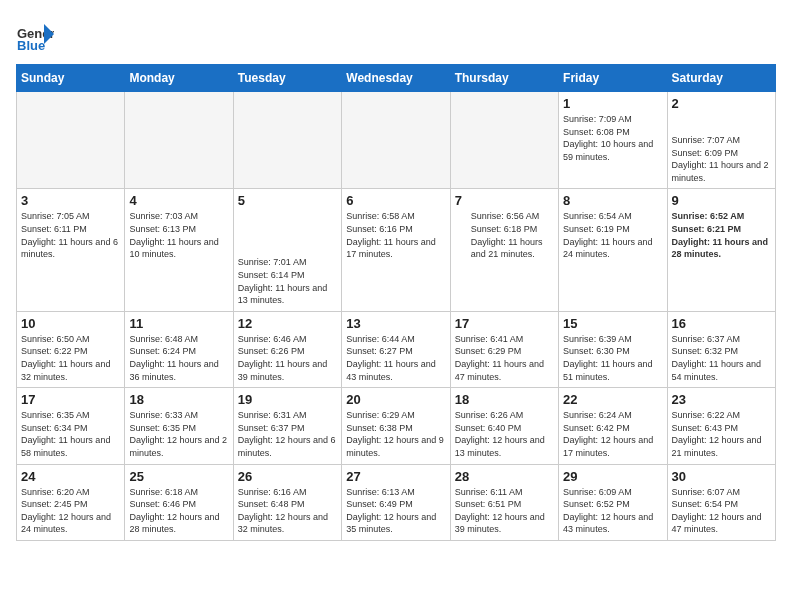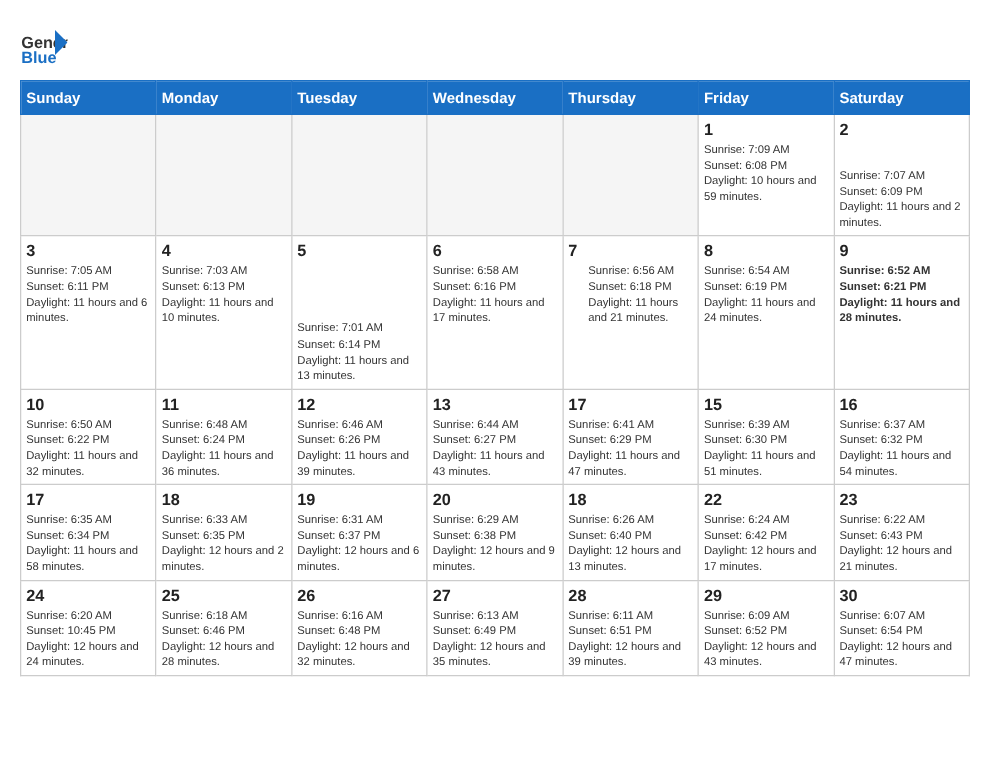--- a/index.html
+++ b/index.html
@@ -257,21 +257,21 @@
           <span class="day-number">23</span>
           <div class="day-info" style="white-space: pre-line;">Sunrise: 6:22 AM
 Sunset: 6:43 PM
 Daylight: 12 hours and 21 minutes.</div>
         </td>
       </tr>
       <tr>
         <td>
           <span class="day-number">24</span>
           <div class="day-info" style="white-space: pre-line;">Sunrise: 6:20 AM
-Sunset: 10:45 PM
+Sunset: 2:45 PM
 Daylight: 12 hours and 24 minutes.</div>
         </td>
         <td>
           <span class="day-number">25</span>
           <div class="day-info" style="white-space: pre-line;">Sunrise: 6:18 AM
 Sunset: 6:46 PM
 Daylight: 12 hours and 28 minutes.</div>
         </td>
         <td>
           <span class="day-number">26</span>

